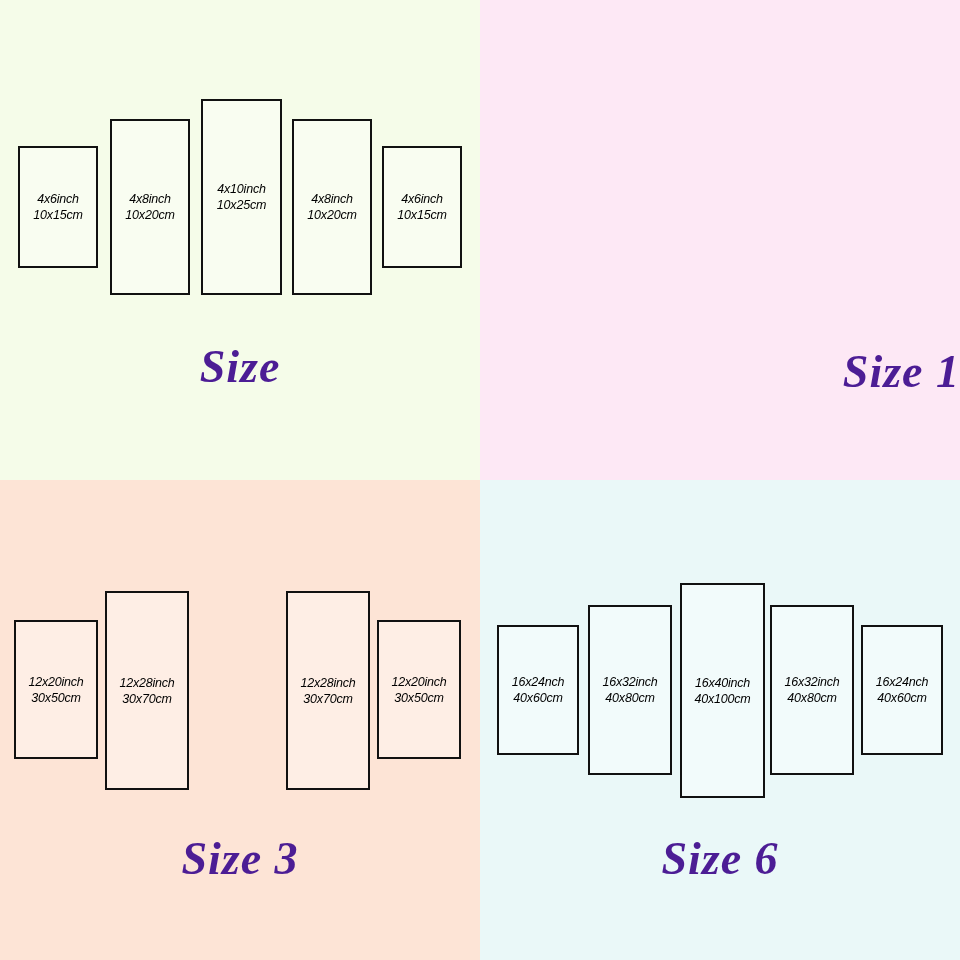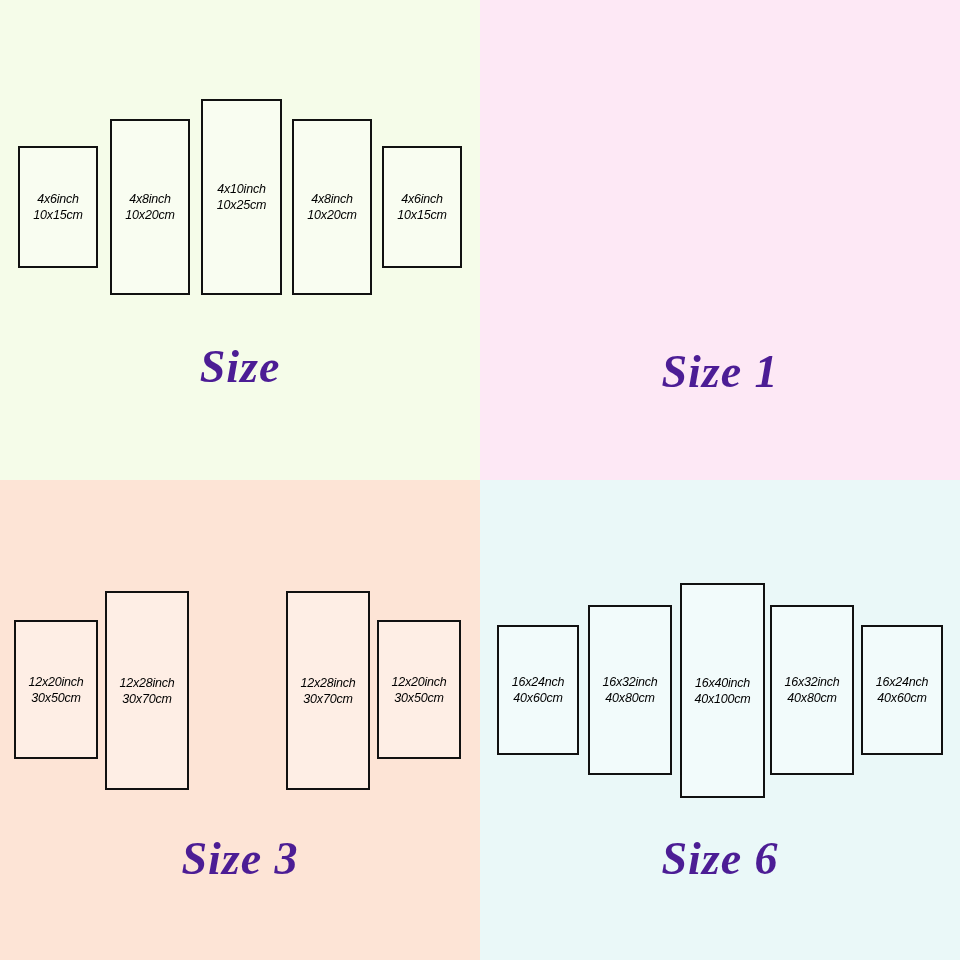--- a/index.html
+++ b/index.html
@@ -89,21 +89,21 @@
         <div class="line">4x8inch</div>
         <div class="line">10x20cm</div>
       </div>
       <div class="frame" style="left: 382px; top: 146px; width: 80px; height: 122px;">
         <div class="line">4x6inch</div>
         <div class="line">10x15cm</div>
       </div>
       <div class="panel-title" style="top: 340px;">Size</div>
     </div>
     <div class="panel" style="background: rgb(253, 232, 245);">
-      <div class="panel-title" style="top: 345px;">Size 1</div>
+      <div class="panel-title" style="top: 345px; text-align: right;">Size 1</div>
     </div>
     <div class="panel" style="background: rgb(253, 228, 214);">
       <div class="frame" style="left: 14px; top: 140px; width: 84px; height: 139px;">
         <div class="line">12x20inch</div>
         <div class="line">30x50cm</div>
       </div>
       <div class="frame" style="left: 105px; top: 111px; width: 84px; height: 199px;">
         <div class="line">12x28inch</div>
         <div class="line">30x70cm</div>
       </div>

